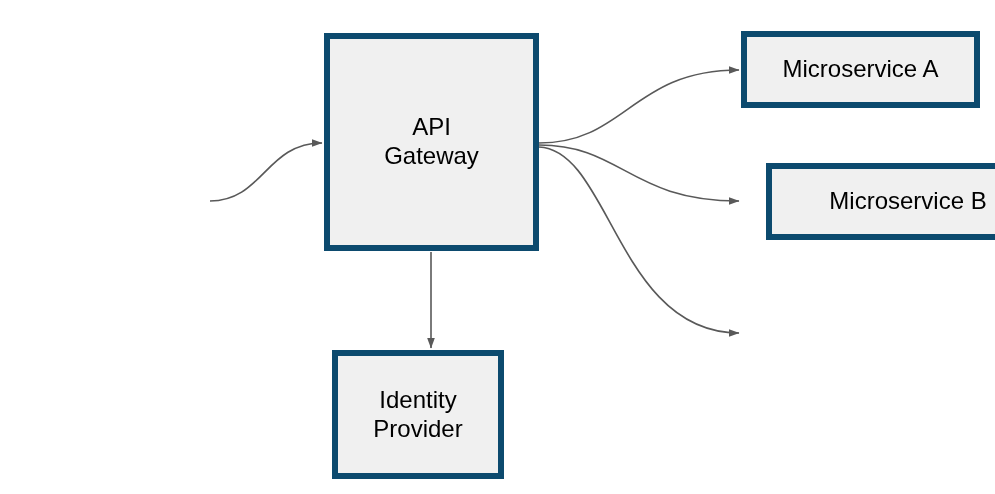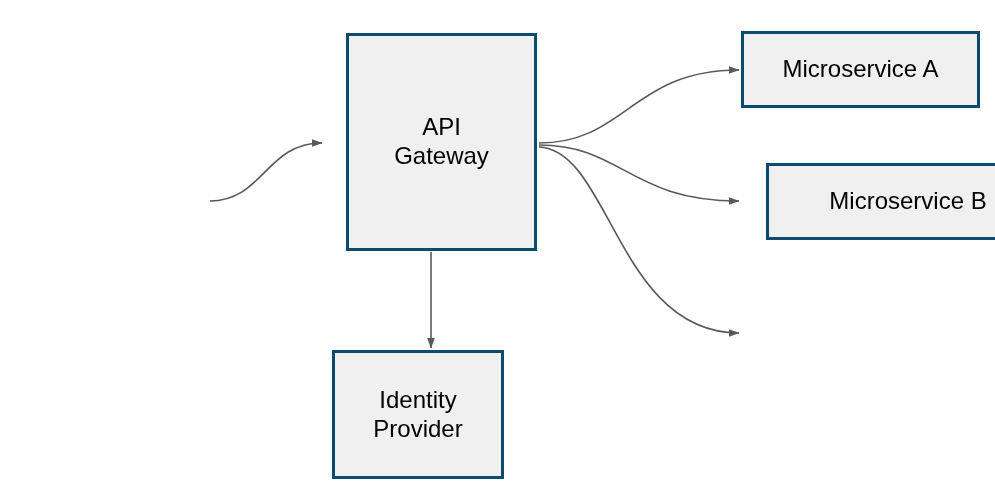--- a/index.html
+++ b/index.html
@@ -19,32 +19,32 @@
     position: absolute;
     left: 0;
     top: 0;
     width: 995px;
     height: 494px;
   }
   .node {
     position: absolute;
     box-sizing: border-box;
     background: #f0f0f0;
-    border: 3px solid #0c4a6e;
+    border: 6px solid #0c4a6e;
     color: #000000;
     font-size: 24px;
     line-height: 1.2;
     display: flex;
     align-items: center;
     justify-content: center;
     text-align: center;
     white-space: pre-line;
   }
   #node-client             { left: 12px;  top: 139px; width: 198px; height: 127px; }
-  #node-api-gateway        { left: 324px; top: 33px;  width: 191px; height: 218px; margin-left: 22px; }
+  #node-api-gateway        { left: 324px; top: 33px;  width: 215px; height: 218px; }
   #node-identity-provider  { left: 332px; top: 350px; width: 172px; height: 129px; }
   #node-microservice-a     { left: 741px; top: 31px;  width: 239px; height: 77px; }
   #node-microservice-b     { left: 766px; top: 163px; width: 239px; height: 77px; padding-left: 45px; }
   #node-microservice-c     { left: 741px; top: 294px; width: 239px; height: 77px; }
   .edge {
     fill: none;
     stroke: #595959;
     stroke-width: 1.6;
   }
 </style>

